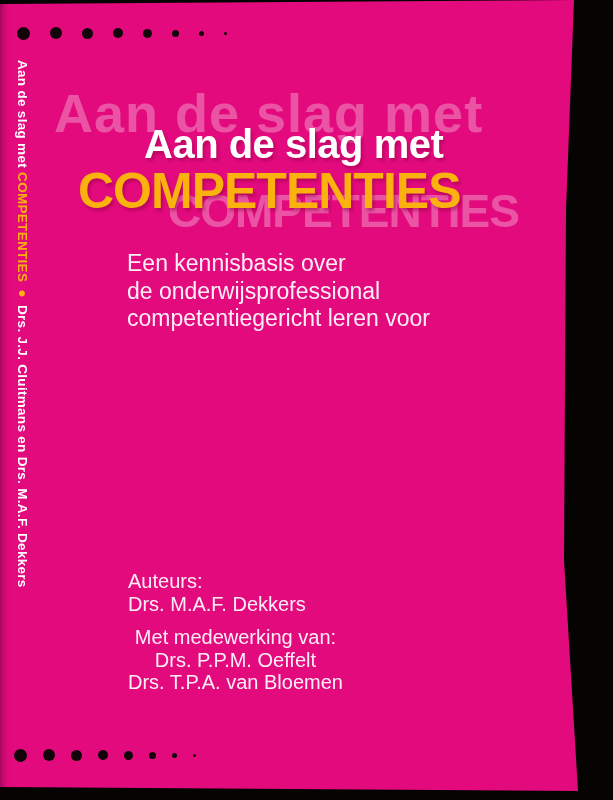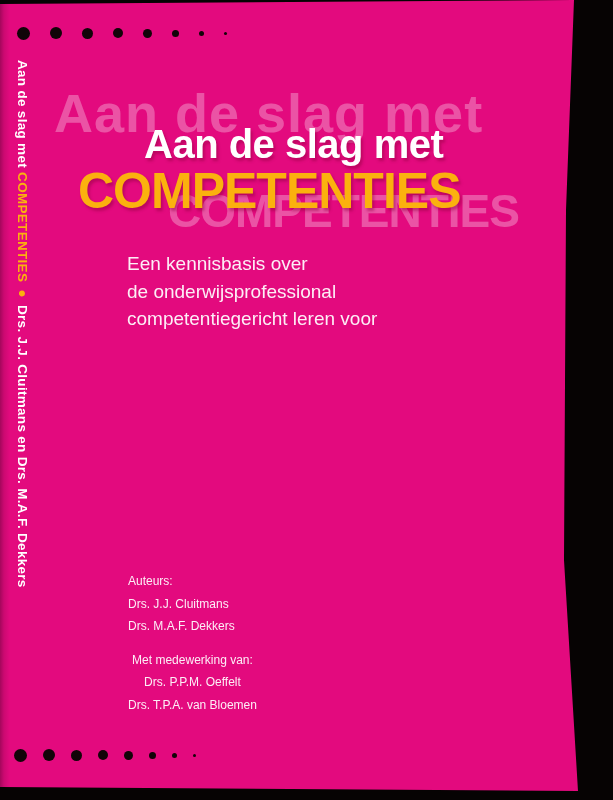--- a/index.html
+++ b/index.html
@@ -64,26 +64,26 @@
   }
   .main-word{
     position:absolute;left:78px;top:166px;
     font-size:50px;font-weight:bold;letter-spacing:-1px;
     line-height:1;color:var(--accent-yellow);
     text-shadow:2px 3px 3px rgba(140,0,60,0.45);
     white-space:nowrap;
   }
   .subtitle{
     position:absolute;left:127px;top:250px;
-    font-size:19px;line-height:27.5px;
+    font-size:23px;line-height:27.5px;
     color:var(--text-soft-white);
   }
   .credits{
     position:absolute;left:128px;top:570px;
-    font-size:12px;line-height:22.5px;
+    font-size:20px;line-height:22.5px;
     color:var(--text-soft-white);
   }
   .credits .group + .group{margin-top:11px;text-align:center;}
 
   .spine{
     position:absolute;left:32px;top:60px;
     transform:rotate(90deg);transform-origin:0 0;
     font-size:13.5px;font-weight:bold;line-height:19px;
     white-space:nowrap;color:var(--text-white);
     letter-spacing:0.3px;
@@ -114,21 +114,20 @@
 
   <div class="subtitle">
     <div>Een kennisbasis over</div>
     <div>de onderwijsprofessional</div>
     <div>competentiegericht leren voor</div>
   </div>
 
   <div class="credits">
     <div class="group">
       <div>Auteurs:</div>
-      <div>Drs. J.J. Cluitmans</div>
       <div>Drs. M.A.F. Dekkers</div>
     </div>
     <div class="group">
       <div>Met medewerking van:</div>
       <div>Drs. P.P.M. Oeffelt</div>
       <div>Drs. T.P.A. van Bloemen</div>
     </div>
   </div>
 
   <div class="spine">

